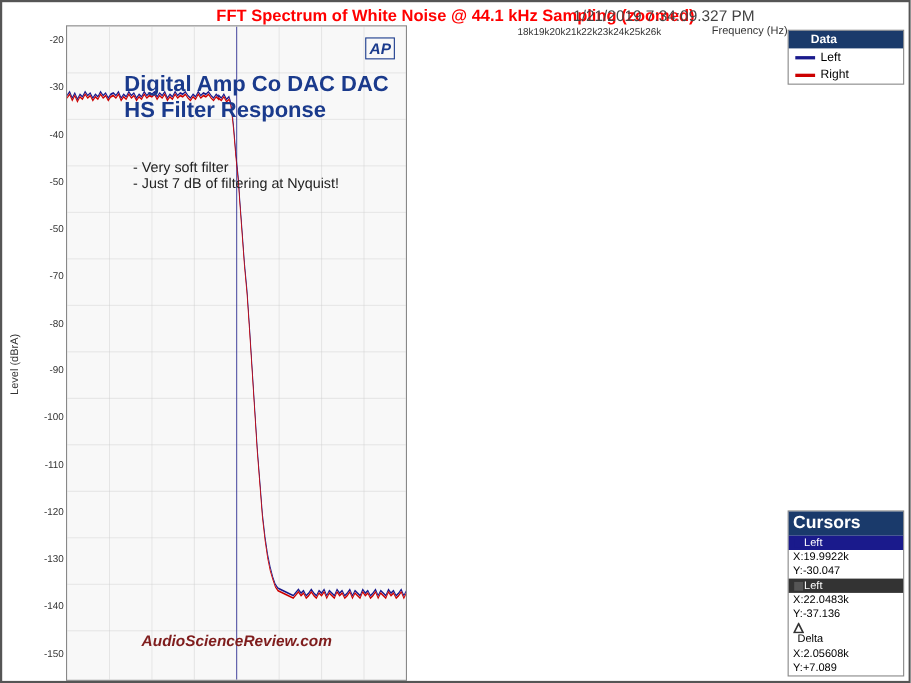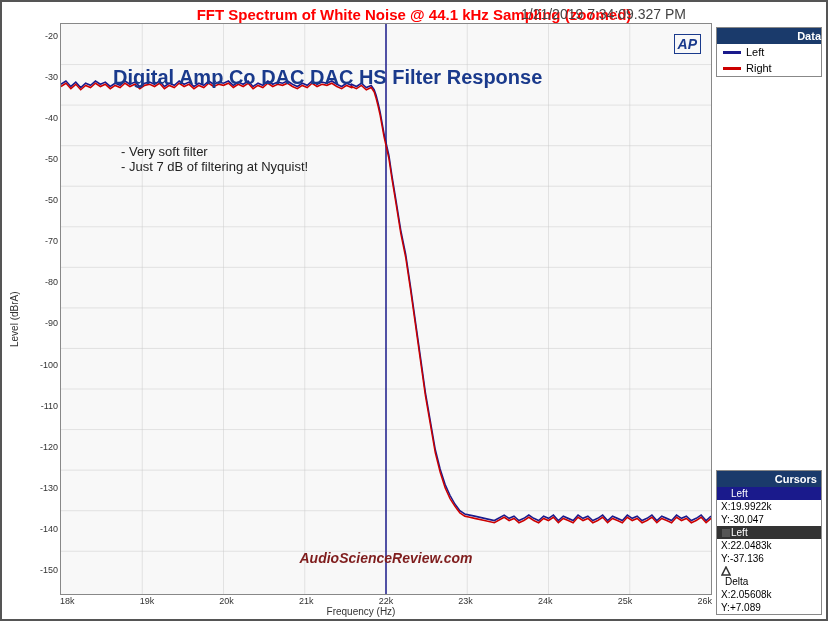--- a/index.html
+++ b/index.html
@@ -35,22 +35,23 @@
     }
     .content-row {
       display: flex;
       flex: 1;
       min-height: 0;
     }
     .chart-area {
       flex: 1;
       position: relative;
       display: flex;
-      flex-direction: column;
+      flex-direction: row;
       padding-left: 4px;
+      gap: 42px;
     }
     .chart-with-yaxis {
       display: flex;
       flex: 1;
       min-height: 0;
     }
     .y-axis {
       width: 38px;
       display: flex;
       flex-direction: column;
@@ -99,22 +100,22 @@
     }
     .legend-box {
       border: 1px solid #888;
       background: #fff;
     }
     .legend-header {
       background: #1a3a6b;
       color: #fff;
       font-size: 11px;
       font-weight: bold;
-      text-align: right;
-      padding: 2px 0;
+      text-align: left;
+      padding: 2px 20px;
     }
     .legend-item {
       display: flex;
       align-items: center;
       padding: 2px 6px;
       font-size: 11px;
     }
     .legend-color {
       width: 18px;
       height: 3px;
@@ -122,23 +123,23 @@
       display: inline-block;
     }
     .cursors-box {
       border: 1px solid #888;
       background: #fff;
       margin-top: auto;
     }
     .cursors-header {
       background: #1a3a6b;
       color: #fff;
-      font-size: 11px;
-      font-weight: bold;
-      text-align: right;
+      font-size: 16px;
+      font-weight: bold;
+      text-align: left;
       padding: 2px 4px;
     }
     .cursor-item {
       padding: 1px 4px;
       font-size: 10px;
     }
     .cursor-item.cursor-blue-bar {
       background: #1a1a8c;
       color: #fff;
       display: flex;

